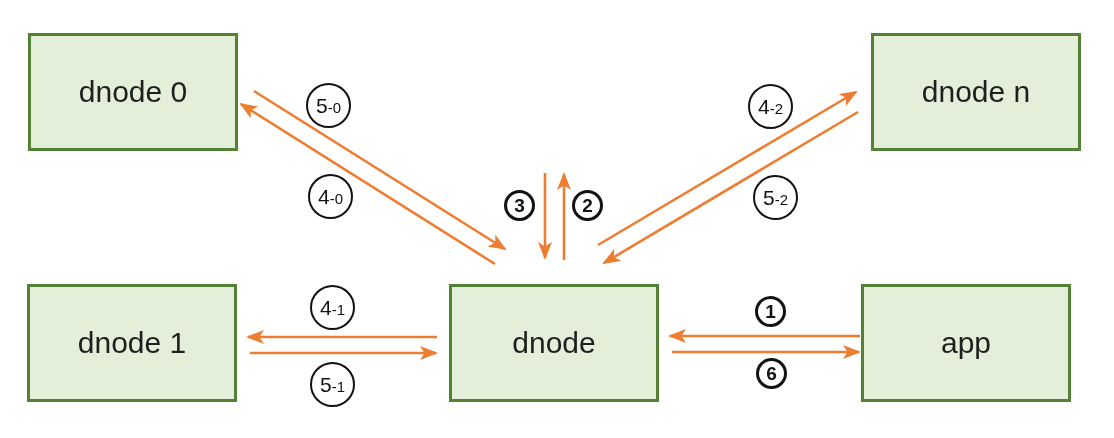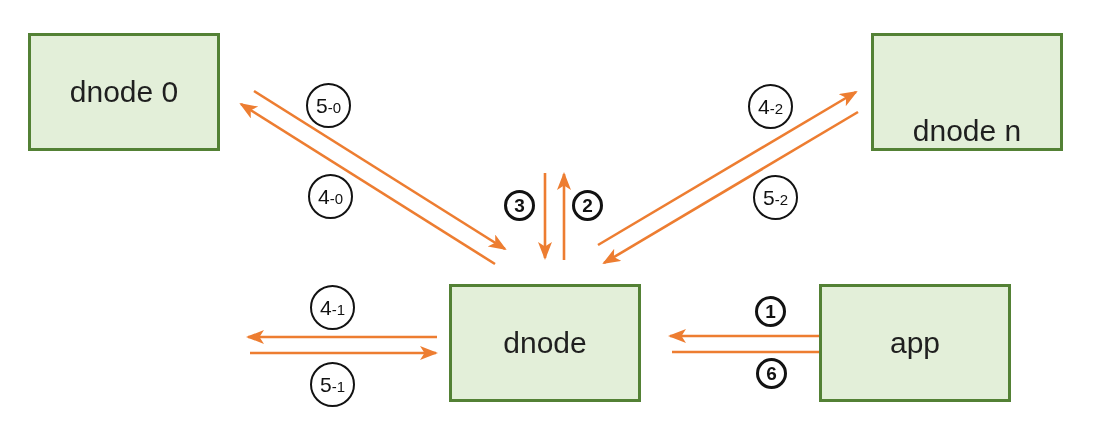--- a/index.html
+++ b/index.html
@@ -17,21 +17,21 @@
     height: 438px;
     background: #ffffff;
     font-family: "Liberation Sans", "DejaVu Sans", sans-serif;
     overflow: hidden;
   }
   #edges { position: absolute; left: 0; top: 0; width: 1114px; height: 438px; }
   .edge { stroke: var(--arrow); stroke-width: 2.6; fill: none; }
   #arrowhead path { fill: var(--arrow); }
   .node {
     position: absolute;
-    width: 192px;
+    width: 210px;
     height: 118px;
     background: var(--box-fill);
     border: 3px solid var(--box-border);
     display: flex;
     align-items: center;
     justify-content: center;
   }
   .node-label {
     font-size: 30px;
     color: var(--text);
@@ -73,27 +73,30 @@
     <line class="edge" x1="858" y1="112" x2="604" y2="263" marker-end="url(#arrowhead)"></line>
     <line class="edge" x1="437" y1="337" x2="248" y2="337" marker-end="url(#arrowhead)"></line>
     <line class="edge" x1="250" y1="353" x2="436" y2="353" marker-end="url(#arrowhead)"></line>
     <line class="edge" x1="860" y1="336" x2="670" y2="336" marker-end="url(#arrowhead)"></line>
     <line class="edge" x1="672" y1="352" x2="859" y2="352" marker-end="url(#arrowhead)"></line>
   </svg>
 
   <div class="node" style="left:28px;top:33px;">
     <span class="node-label">dnode 0</span>
   </div>
-  <div class="node" style="left:871px;top:33px;align-items:flex-end;">
+  <div class="node" style="left:871px;top:33px;">
     <span class="node-label">dnode n</span>
+  </div>
+  <div class="node" style="left:27px;top:284px;">
+    <span class="node-label">dnode 1</span>
   </div>
   <div class="node" style="left:449px;top:284px;">
     <span class="node-label">dnode</span>
   </div>
-  <div class="node" style="left:819px;top:284px;">
+  <div class="node" style="left:861px;top:284px;">
     <span class="node-label">app</span>
   </div>
 
   <div class="clabel pair" style="left:306px;top:83px;">
     <span class="maj">5</span>
       <span class="min">-0</span>
   </div>
   <div class="clabel pair" style="left:308px;top:174px;">
     <span class="maj">4</span>
       <span class="min">-0</span>

